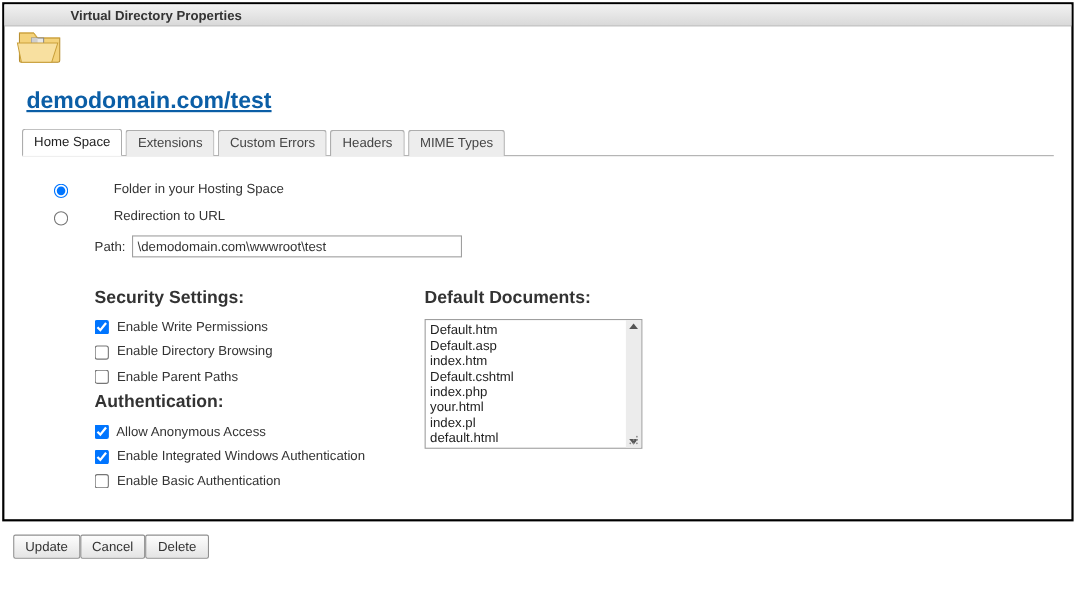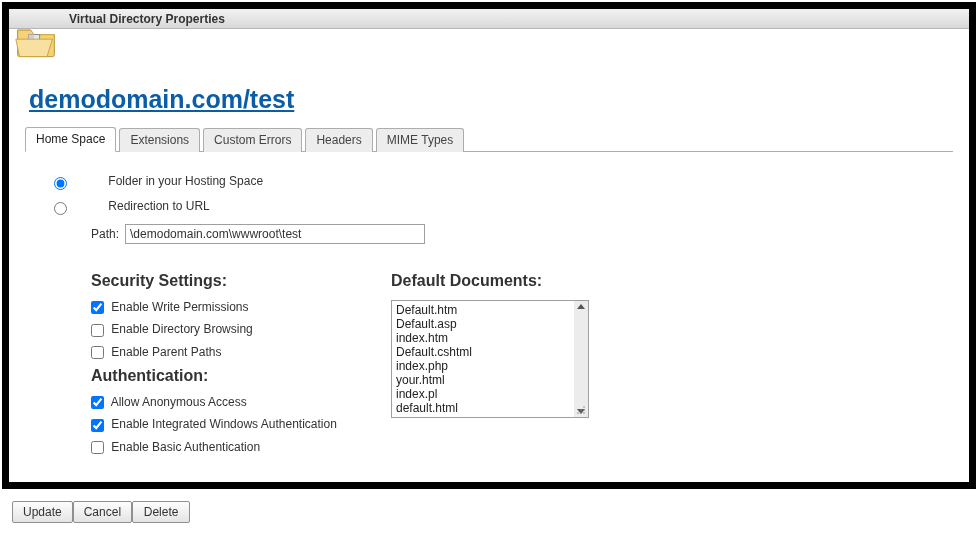--- a/index.html
+++ b/index.html
@@ -5,21 +5,21 @@
   * { box-sizing: border-box; }
   html, body { margin: 0; padding: 0; }
   body {
     font-family: Arial, Helvetica, sans-serif;
     font-size: 12px;
     color: #333;
     background: #fff;
     width: 980px;
   }
   .panel {
-    border: 7px solid #000000;
+    border: 2px solid #000000;
     margin: 2px;
     width: 974px;
     background: #fff;
   }
   .panel-header {
     height: 20px;
     background: linear-gradient(#f2f2f2, #d9d9d9);
     border-bottom: 1px solid #b5b5b5;
     padding-left: 60px;
     display: flex;
@@ -34,21 +34,21 @@
     left: 14px;
     top: 22px;
   }
   .folder-icon-wrap svg { width: 44px; height: 38px; }
   .breadcrumb {
     margin: 56px 0 12px 20px;
     display: inline-block;
   }
   .breadcrumb a {
     color: #0b5ea6;
-    font-size: 25px;
+    font-size: 21px;
     font-weight: bold;
     text-decoration: underline;
   }
   .tabstrip {
     display: flex;
     align-items: flex-end;
     border-bottom: 1px solid #adadad;
     margin: 0 16px;
   }
   .tab {

